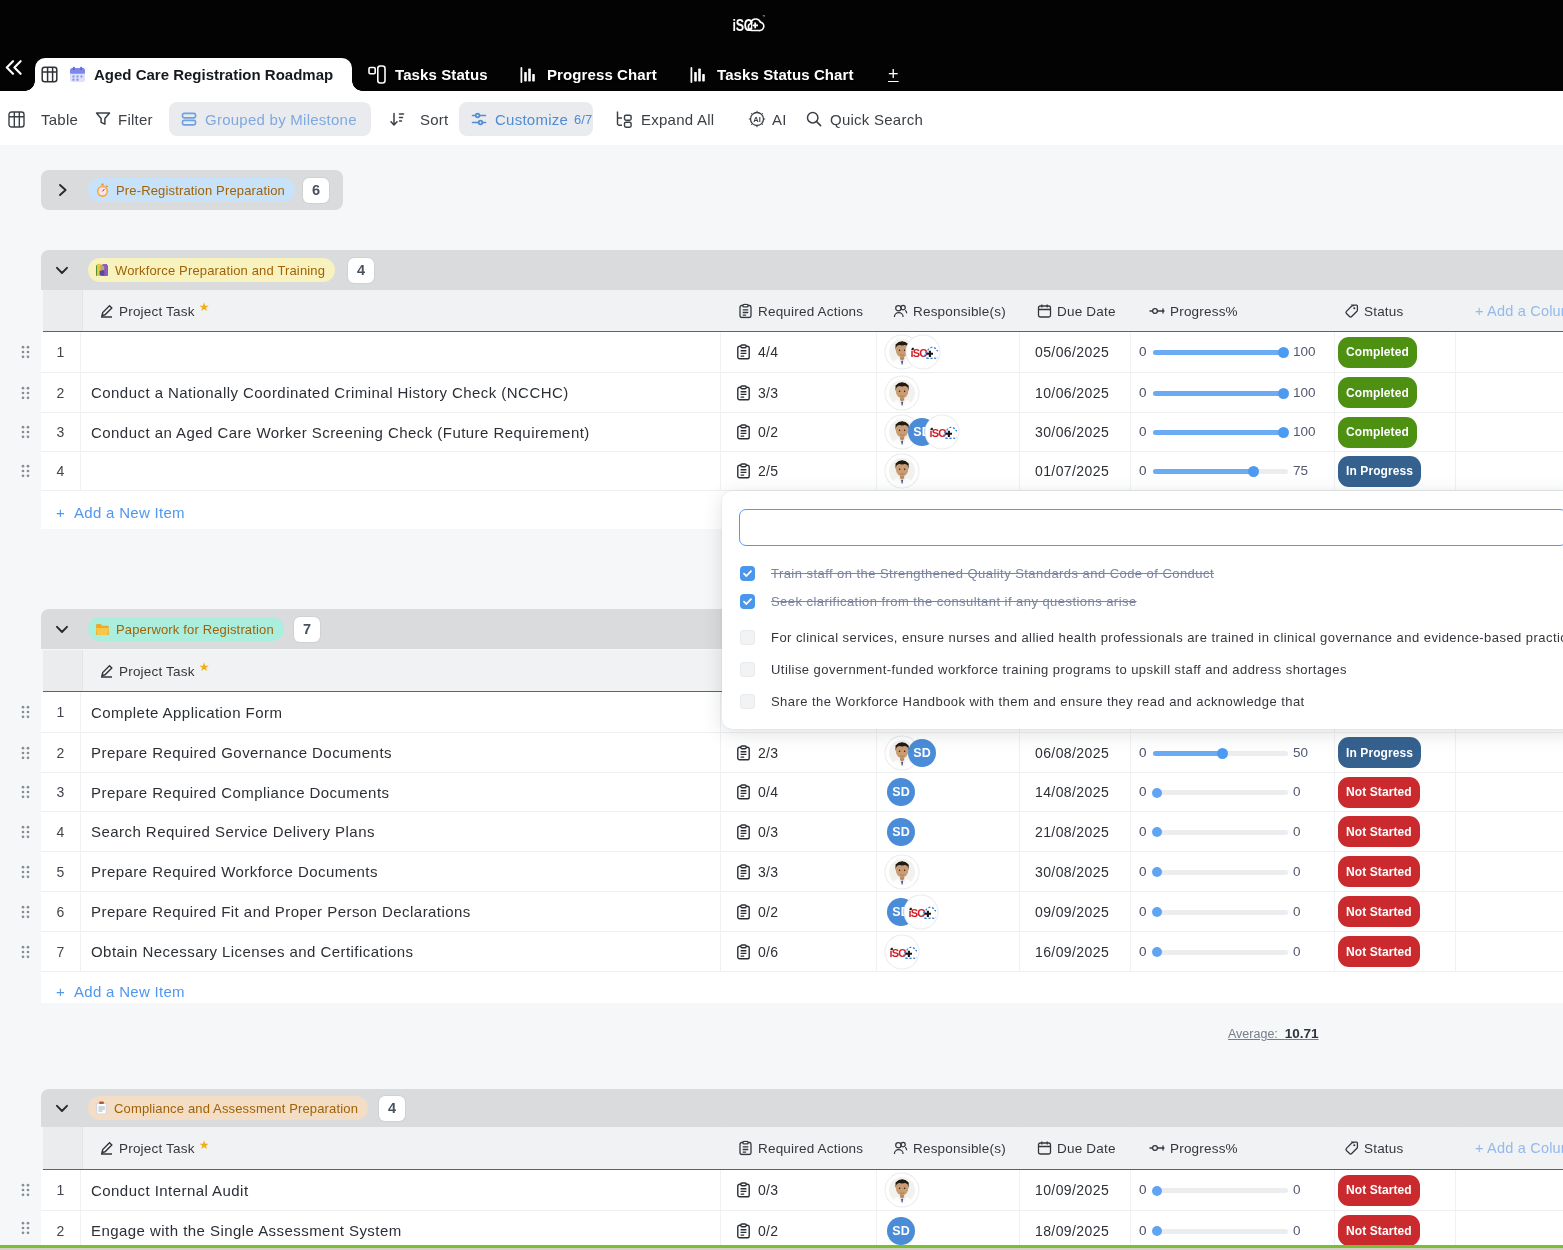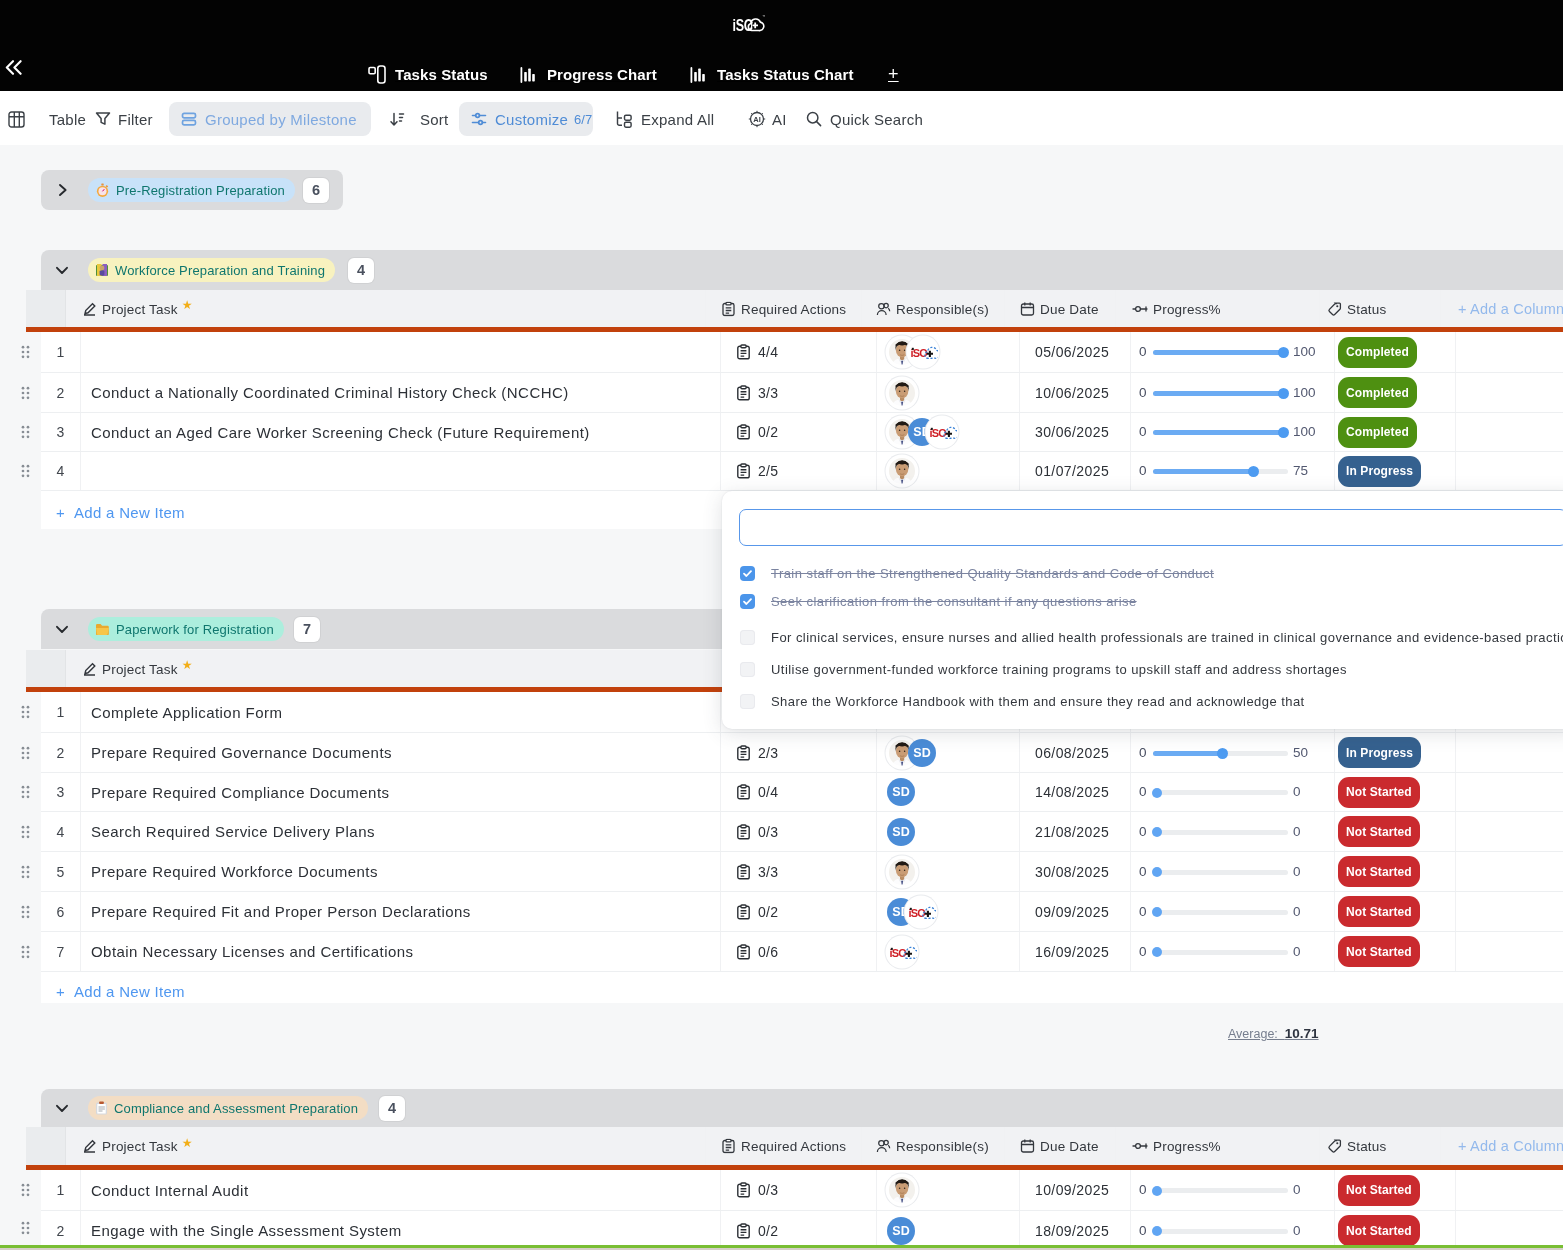--- a/index.html
+++ b/index.html
@@ -17,24 +17,24 @@
 #chev { position:absolute; left:5px; top:60px; }
 
 
 #toolbar { position:absolute; left:0; top:91px; width:1563px; height:54px; background:#ffffff; }
 .tbtn { position:absolute; top:11px; height:34px; border-radius:8px; display:flex; align-items:center; }
 .tbtxt { font-size:15px; letter-spacing:0.25px; color:#3b4046; }
 
 
 .gbar { position:absolute; left:41px; right:0; height:40px; background:#dadbdd; border-radius:8px 0 0 0; }
 .gbar .gchev { position:absolute; left:14px; top:13px; }
-.pill { position:absolute; top:8px; height:24px; border-radius:12px; display:flex; align-items:center; font-size:13px; letter-spacing:0.15px; color:#0f766e; padding:0 10px 0 7px; }
+.pill { position:absolute; top:8px; height:24px; border-radius:12px; display:flex; align-items:center; font-size:13px; letter-spacing:0.15px; color:#a16207; padding:0 10px 0 7px; }
 .cnt { position:absolute; top:8px; width:26px; height:25px; background:#fff; border-radius:6px; text-align:center; line-height:25px; font-size:14.5px; font-weight:600; color:#49505e; box-shadow:0 0 0 1px rgba(0,0,0,0.045); }
 
-.colhdr { position:absolute; left:26px; right:0; background:#f1f2f4; border-bottom:5px solid #c2410c; }
+.colhdr { position:absolute; left:43px; right:0; background:#f1f2f4; border-bottom:1px solid #c2410c; }
 .colhdr .numcell { position:absolute; left:0; top:0; bottom:0; width:40px; background:#eaecee; border-right:1px solid #e2e4e6; }
 .chlbl { position:absolute; top:50%; transform:translateY(-50%); font-size:13.5px; letter-spacing:0.2px; color:#33373d; font-weight:400; display:flex; align-items:center; gap:5px; white-space:nowrap; }
 
 .rows { position:absolute; left:41px; right:0; background:#fff; }
 .row { position:relative; border-bottom:1px solid #edeff1; }
 .rnum { position:absolute; left:0; top:0; bottom:0; width:40px; border-right:1px solid #f0f1f3; text-align:center; font-size:14px; color:#41464d; display:flex; align-items:center; justify-content:center; }
 .rtask { position:absolute; left:50px; top:0; bottom:0; display:flex; align-items:center; font-size:15px; letter-spacing:0.45px; color:#2c3036; white-space:nowrap; }
 .ract { position:absolute; left:695px; top:0; bottom:0; display:flex; align-items:center; gap:7px; font-size:14px; letter-spacing:0.3px; color:#2c3036; }
 .rdate { position:absolute; left:994px; top:0; bottom:0; display:flex; align-items:center; font-size:14px; letter-spacing:0.4px; color:#2c3036; }
 .ravat { position:absolute; left:846px; top:0; bottom:0; display:flex; align-items:center; }
@@ -89,20 +89,41 @@
       <text x="-0.6" y="21" font-family="Liberation Sans" font-size="16.5" font-weight="800" fill="#fff" letter-spacing="-0.4" transform="scale(0.76 1)">iSO</text>
       <path d="M18.8 20.5 a3.6 3.6 0 0 1 -1 -7 a5 5 0 0 1 9.6 -1.4 a3.7 3.7 0 0 1 -1.8 8.4 z" fill="none" stroke="#fff" stroke-width="1.6"></path>
       <circle cx="22.2" cy="15.4" r="3.2" fill="#030303"></circle>
       <path d="M19.4 15.4h5.6M22.2 12.6v5.6" stroke="#fff" stroke-width="1.8"></path>
       <text x="29" y="8" font-family="Liberation Sans" font-size="4.5" fill="#cfcfcf">™</text>
     </svg>
   </div>
   <div id="chev"><svg width="17" height="15" viewBox="0 0 17 15" fill="none" stroke="#fff" stroke-width="2.1" stroke-linecap="round" stroke-linejoin="round">
         <path d="M8 1.2L1.8 7.5L8 13.8M15.6 1.2L9.4 7.5L15.6 13.8"></path>
       </svg></div>
+  <div id="tabActive">
+    <svg class="ic" style="margin-left:6px" width="17" height="17" viewBox="0 0 17 17" fill="none" stroke="#2e3338" stroke-width="1.5">
+        <rect x="1.2" y="1.2" width="14.6" height="14.6" rx="2.5"></rect>
+        <path d="M1.2 6h14.6M6.6 1.2v14.6M11.6 1.2v14.6"></path>
+      </svg>
+    <svg class="ic" style="margin-left:11px" width="17" height="17" viewBox="0 0 17 17">
+        <rect x="1" y="2" width="15" height="14" rx="2.5" fill="#dde1fa"></rect>
+        <rect x="1" y="2" width="15" height="5.5" rx="2.5" fill="#7d88e8"></rect>
+        <rect x="1" y="5" width="15" height="2.5" fill="#7d88e8"></rect>
+        <rect x="3.8" y="0.8" width="2" height="3.4" rx="1" fill="#5b67d8"></rect>
+        <rect x="11.2" y="0.8" width="2" height="3.4" rx="1" fill="#5b67d8"></rect>
+        <g fill="#8a93ea">
+          <rect x="3.4" y="9.4" width="2.1" height="2.1" rx="0.4"></rect>
+          <rect x="7.4" y="9.4" width="2.1" height="2.1" rx="0.4"></rect>
+          <rect x="11.4" y="9.4" width="2.1" height="2.1" rx="0.4"></rect>
+          <rect x="3.4" y="12.6" width="2.1" height="2.1" rx="0.4"></rect>
+          <rect x="7.4" y="12.6" width="2.1" height="2.1" rx="0.4"></rect>
+        </g>
+      </svg>
+    <span style="margin-left:8px; font-size:15px; font-weight:700; color:#16191d;">Aged Care Registration Roadmap</span>
+  </div>
 
   <div class="abs" style="left:368px; top:58px; height:33px; display:flex; align-items:center;">
     <svg class="ic" width="18" height="20" viewBox="0 0 18 20" fill="none" stroke="#fff" stroke-width="1.6">
         <rect x="1" y="2.5" width="6.2" height="6.2" rx="1.2"></rect>
         <rect x="9.8" y="1" width="7.2" height="17" rx="2.4"></rect>
       </svg>
     <span class="tabLabel" style="margin-left:9px">Tasks Status</span>
   </div>
   <div class="abs" style="left:520px; top:58px; height:33px; display:flex; align-items:center;">
     <svg class="ic" width="17" height="18" viewBox="0 0 17 18" fill="#fff">
@@ -124,21 +145,21 @@
   </div>
   <div class="abs tabLabel" style="left:888px; top:58px; height:33px; display:flex; align-items:center; font-size:18px; font-weight:400;">+</div>
 </div>
 
 <div id="toolbar">
   <div class="tbtn" style="left:8px;">
     <svg class="ic" width="17" height="17" viewBox="0 0 17 17" fill="none" stroke="#3b4046" stroke-width="1.4">
         <rect x="1" y="1" width="15" height="15" rx="2.5"></rect>
         <path d="M1 5.7h15M6.3 1v15M11.3 1v15"></path>
       </svg>
-    <span class="tbtxt" style="margin-left:24px">Table</span>
+    <span class="tbtxt" style="margin-left:16px">Table</span>
   </div>
   <div class="tbtn" style="left:95px;">
     <svg class="ic" width="16" height="16" viewBox="0 0 16 16" fill="none" stroke="#3b4046" stroke-width="1.5">
         <path d="M1.5 2h13L9.9 7.6v5.6L6.1 11.3V7.6z" stroke-linejoin="round"></path>
       </svg>
     <span class="tbtxt" style="margin-left:7px">Filter</span>
   </div>
   <div class="tbtn" style="left:169px; width:202px; background:#e9ebee; padding-left:12px;">
     <svg class="ic" width="16" height="16" viewBox="0 0 16 16" fill="none" stroke="#6fa3e0" stroke-width="1.7">
         <rect x="1.5" y="2.3" width="13" height="4.6" rx="1.6"></rect>

